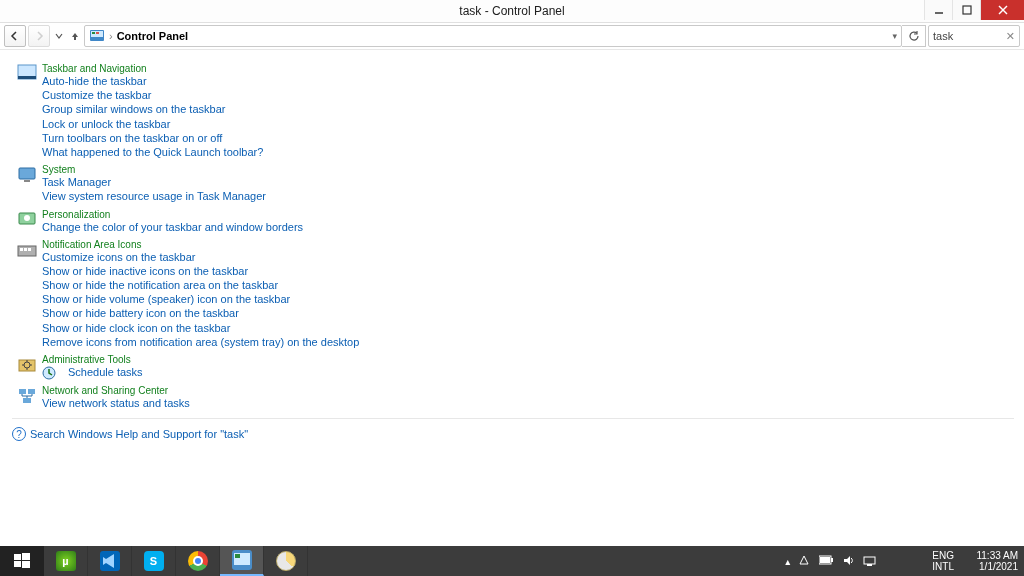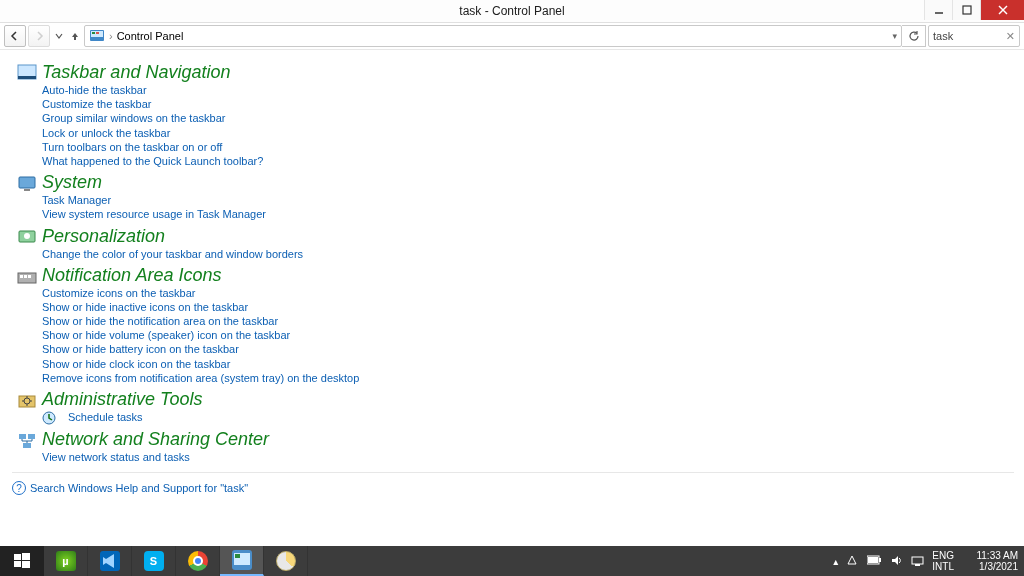--- a/index.html
+++ b/index.html
@@ -46,21 +46,21 @@
   .navsmall {
     width: 14px; height: 22px; display:flex; align-items:center; justify-content:center;
     color:#555;
   }
   .addrbar {
     flex: 1; height: 22px; border: 1px solid #c9c9c9; border-radius: 2px;
     display: flex; align-items: center;
     padding: 0 4px; gap: 4px; background:#fff;
   }
   .addrbar .cp-icon { width:16px; height:16px; }
-  .addrbar .crumb { color:#000; font-size:11px; }
+  .addrbar .crumb { color:#000; font-size:11px;font-weight:bold; }
   .addrbar .spacer { flex:1; }
   .addrbar .dd { color:#666; font-size:9px; }
   .refreshbtn {
     width:24px; height:22px; border:1px solid #c9c9c9; border-left:none;
     display:flex;align-items:center;justify-content:center; background:#fff;
     margin-left:-2px;
   }
   .searchbox {
     width: 92px; height:22px; border:1px solid #c9c9c9; border-radius:2px;
     display:flex; align-items:center; padding:0 4px; gap:4px; background:#fff;
@@ -80,24 +80,23 @@
     margin-bottom: 4px;
   }
   .cat-icon {
     width: 30px; flex:0 0 30px;
     display:flex; justify-content:center;
     padding-top:2px;
   }
   .cat-icon svg, .cat-icon .ic { width:20px; height:20px; }
   .cat-body { }
   .cat-title {
-    font-size: 18px;
+    font-size: 10px;
     color: #13801e;
     text-decoration: none;
-    font-style: italic;
   }
   .sublink {
     display:block;
     color: #0c5fb3;
     font-size: 11px;
     line-height: 1.2;
     margin-top: 1px;
   }
   .sublink.withicon { display:flex; align-items:center; gap:12px; }
   .sublink.withicon .mini { width:14px; height:14px; display:inline-flex; }
@@ -332,22 +331,22 @@
           <rect x="1" y="2" width="10" height="6" fill="#fff"></rect>
         </svg></span>
     <span><svg width="13" height="13" viewBox="0 0 13 13">
           <path d="M2 5 L5 5 L8 2 L8 11 L5 8 L2 8 Z" fill="#fff"></path>
           <path d="M9 4 A3 3 0 0 1 9 9" fill="none" stroke="#fff"></path>
         </svg></span>
     <span><svg width="13" height="13" viewBox="0 0 13 13">
           <rect x="1" y="3" width="11" height="7" fill="none" stroke="#fff"></rect>
           <line x1="4" y1="11" x2="9" y2="11" stroke="#fff" stroke-width="2"></line>
         </svg></span>
-    <div style="text-align:center;line-height:1.1;">
+    <div style="text-align:center;line-height:1.1;margin-left:48px;">
       <div>ENG</div>
       <div>INTL</div>
     </div>
     <div class="clock">
       <div>11:33 AM</div>
-      <div>1/3/2021</div>
+      <div>1/1/2021</div>
     </div>
   </div>
 </div>
 
 </body></html>

